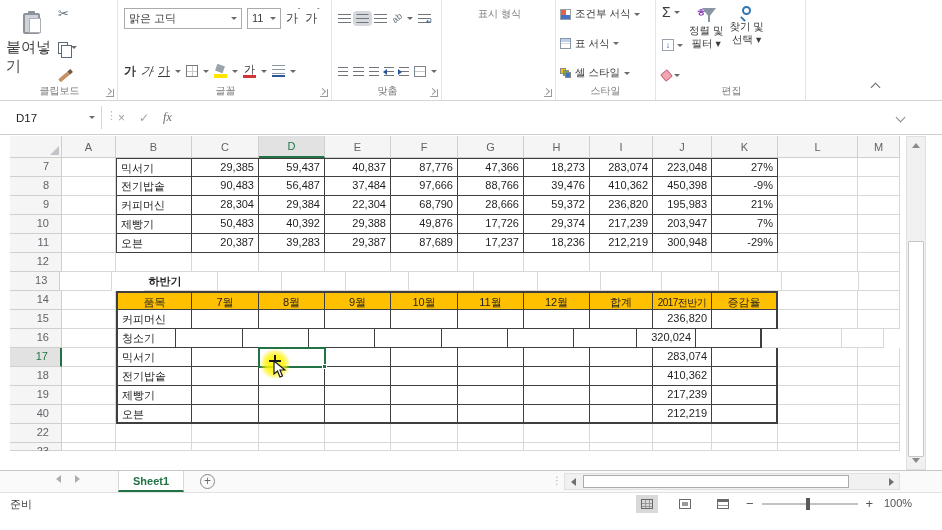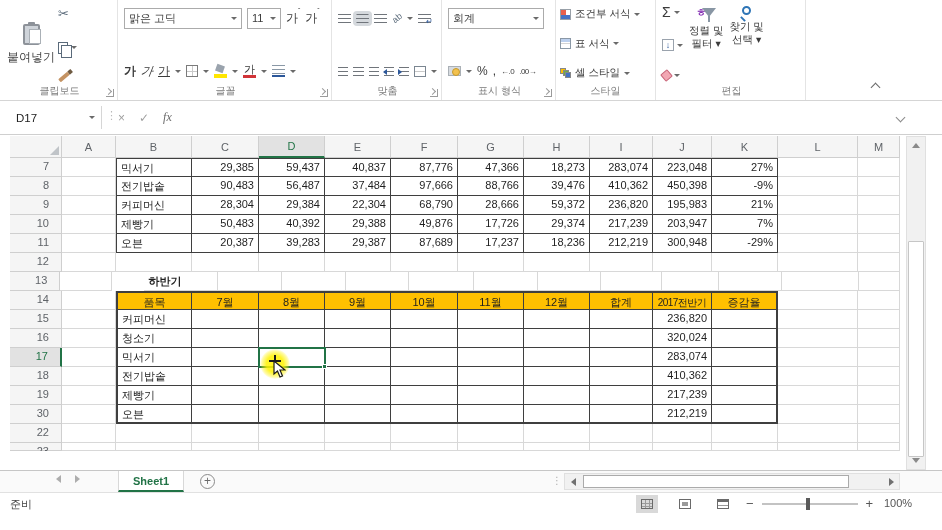--- a/index.html
+++ b/index.html
@@ -14,21 +14,21 @@
   .rlabel { height:17px; text-align:center; font-size:10px; color:#7a7a7a; line-height:15px; }
   .launcher { position:absolute; right:3px; bottom:3px; width:8px; height:8px; border-right:1px solid #9a9a9a; border-bottom:1px solid #9a9a9a; }
   .launcher:before { content:""; position:absolute; right:2px; bottom:2px; width:4px; height:4px; border-right:1px solid #9a9a9a; border-bottom:1px solid #9a9a9a; transform:rotate(-45deg); }
   .dar { width:0; height:0; border-left:3px solid transparent; border-right:3px solid transparent; border-top:3.5px solid #6a6a6a; display:inline-block; }
   .col2 { display:flex; flex-direction:column; justify-content:space-between; }
   .rrow { display:flex; align-items:center; gap:5px; height:24px; }
   .rbtn { display:flex; align-items:center; gap:3px; font-size:11px; color:#3b3b3b; cursor:default; }
   .combo { display:flex; align-items:center; justify-content:space-between; border:1px solid #ababab; background:#fff; height:21px; font-size:11px; padding:0 4px; gap:4px; }
 
   .g-clip { width:118px; }
-  .paste-big { width:50px; display:flex; flex-direction:column; align-items:center; justify-content:center; gap:4px; font-size:12px; color:#444; }
+  .paste-big { width:50px; display:flex; flex-direction:column; align-items:center; justify-content:center; gap:4px; font-size:15px; color:#444; }
   .clipboard-ic { position:relative; width:17px; height:21px; border:2px solid #8d9299; border-radius:2px; background:#cfd4da; }
   .clipboard-ic:before { content:""; position:absolute; left:3px; top:-4px; width:7px; height:4px; background:#8d9299; border-radius:1px; }
   .clipboard-ic:after { content:""; position:absolute; left:4px; top:3px; width:10px; height:13px; background:#fff; border:1px solid #aab0b6; }
   .clip-col { flex:1; display:flex; flex-direction:column; justify-content:space-between; padding:2px 0 4px 2px; }
   .scissors { font-size:13px; color:#5a6a7a; line-height:12px; }
   .copy-ic { position:relative; width:10px; height:12px; border:1px solid #5a6a7a; background:#fff; }
   .copy-ic:before { content:""; position:absolute; left:2px; top:2px; width:9px; height:11px; border:1px solid #5a6a7a; background:#fff; }
   .brush-ic { width:12px; height:4px; background:#c49363; border-radius:1px; transform:rotate(-40deg); position:relative; }
   .brush-ic:before { content:""; position:absolute; right:-4px; top:0; width:4px; height:4px; background:#6f5b43; }
 
@@ -270,36 +270,20 @@
           <span class="lines ind-ic ind-r"></span>
           <span class="merge-ic"></span>
             <span class="dar"></span>
         </div>
       </div>
       <div class="rlabel">맞춤</div>
       <span class="launcher"></span>
     </div>
 
     <div class="rgroup g-num">
-      <div class="rbody col2">
-        <div class="rrow">
-          <div class="combo num-combo">
-              <span>회계</span>
-              <span class="dar"></span>
-            </div>
-        </div>
-        <div class="rrow">
-          <span class="coin-ic"></span>
-            <span class="dar"></span>
-          <span class="pct">%</span>
-          <span class="pct">,</span>
-          <span class="dec a">←.0</span>
-          <span class="dec">.00→</span>
-        </div>
-      </div>
       <div class="rlabel">표시 형식</div>
       <span class="launcher"></span>
     </div>
 
     <div class="rgroup g-styles">
       <div class="rbody stk">
         <div class="srow">
             <span class="cf-ic"></span>
             <span>조건부 서식</span>
             <span class="dar"></span>
@@ -529,21 +513,21 @@
           <div class="cell tc" style="width: 66px;"></div>
           <div class="cell tc" style="width: 63px;"></div>
           <div class="cell tc num" style="width: 59px;">236,820</div>
           <div class="cell tc t2r" style="width: 66px;"></div>
           <div class="cell" style="width: 80px;"></div>
           <div class="cell" style="width: 42px;"></div>
         </div>
         <div class="grow">
           <div class="rh">16</div>
           <div class="cell" style="width: 54px;"></div>
-          <div class="cell tc t2l" style="width: 76px;">청소기</div>
+          <div class="cell tc t2l" style="width: 60px;">청소기</div>
           <div class="cell tc" style="width: 67px;"></div>
           <div class="cell tc" style="width: 66px;"></div>
           <div class="cell tc" style="width: 66px;"></div>
           <div class="cell tc" style="width: 67px;"></div>
           <div class="cell tc" style="width: 66px;"></div>
           <div class="cell tc" style="width: 66px;"></div>
           <div class="cell tc" style="width: 63px;"></div>
           <div class="cell tc num" style="width: 59px;">320,024</div>
           <div class="cell tc t2r" style="width: 66px;"></div>
           <div class="cell" style="width: 80px;"></div>
@@ -591,21 +575,21 @@
           <div class="cell tc" style="width: 67px;"></div>
           <div class="cell tc" style="width: 66px;"></div>
           <div class="cell tc" style="width: 66px;"></div>
           <div class="cell tc" style="width: 63px;"></div>
           <div class="cell tc num" style="width: 59px;">217,239</div>
           <div class="cell tc t2r" style="width: 66px;"></div>
           <div class="cell" style="width: 80px;"></div>
           <div class="cell" style="width: 42px;"></div>
         </div>
         <div class="grow">
-          <div class="rh">30</div>
+          <div class="rh">40</div>
           <div class="cell" style="width: 54px;"></div>
           <div class="cell tc t2l t2b" style="width: 76px;">오븐</div>
           <div class="cell tc t2b" style="width: 67px;"></div>
           <div class="cell tc t2b" style="width: 66px;"></div>
           <div class="cell tc t2b" style="width: 66px;"></div>
           <div class="cell tc t2b" style="width: 67px;"></div>
           <div class="cell tc t2b" style="width: 66px;"></div>
           <div class="cell tc t2b" style="width: 66px;"></div>
           <div class="cell tc t2b" style="width: 63px;"></div>
           <div class="cell tc t2b num" style="width: 59px;">212,219</div>

